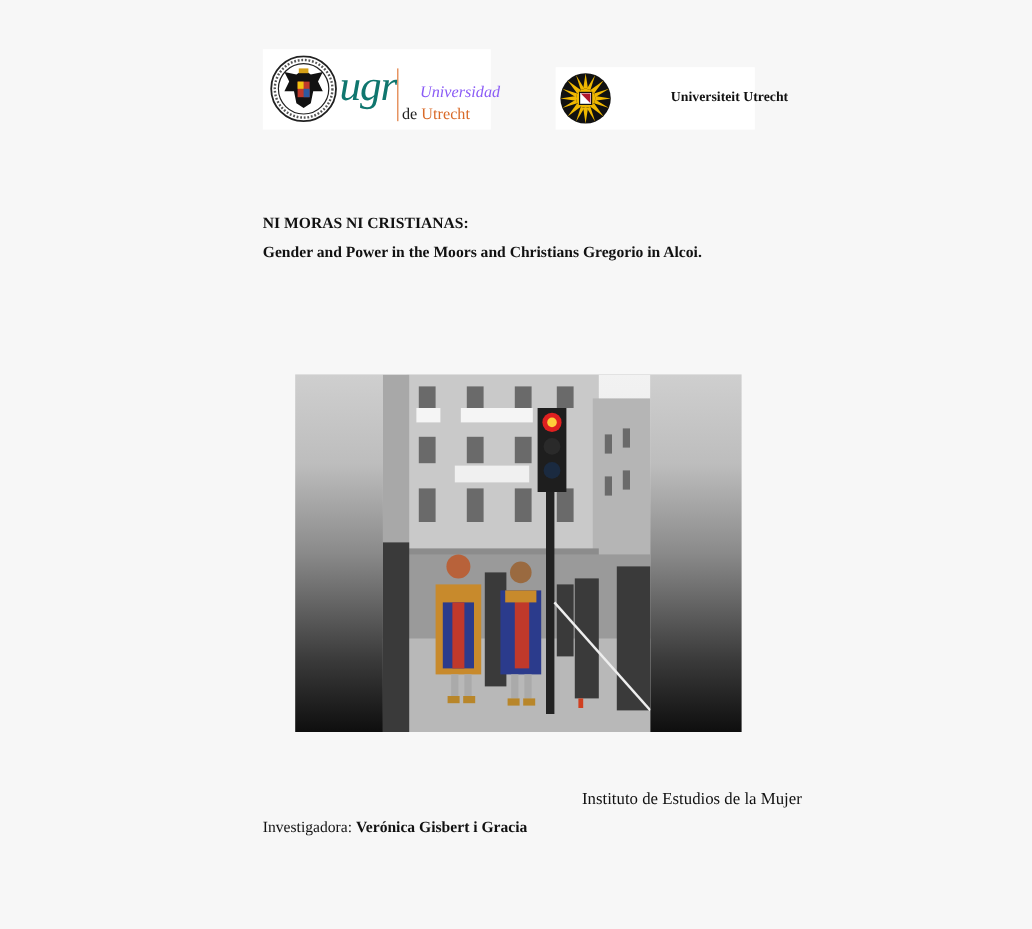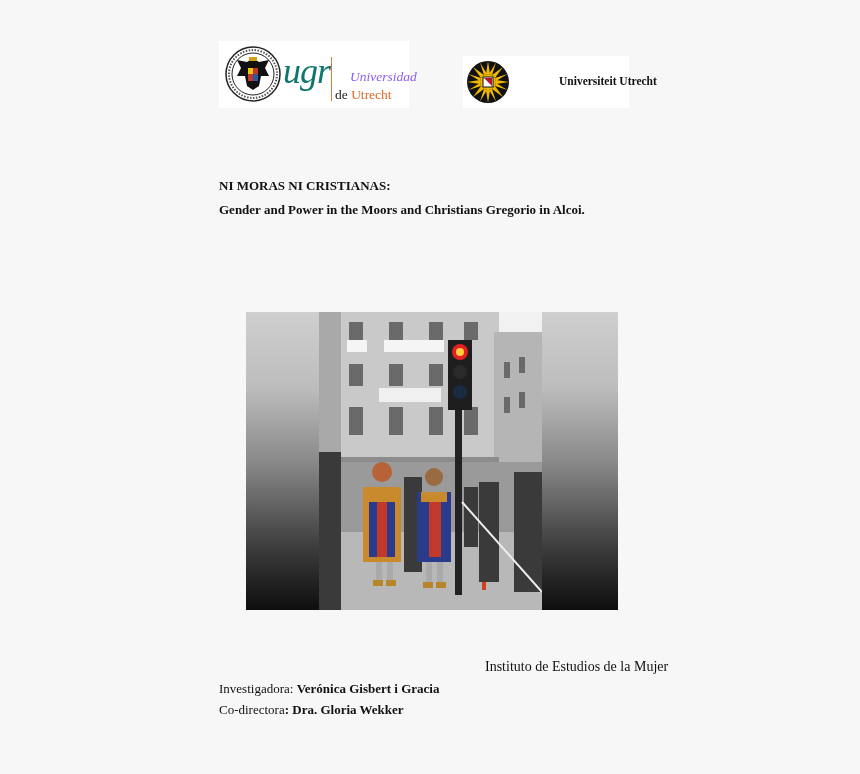--- a/index.html
+++ b/index.html
@@ -181,20 +181,17 @@
     <rect x="104" y="270" width="10" height="6" fill="#b8862a"></rect>
       <rect x="117" y="270" width="10" height="6" fill="#b8862a"></rect>
     <rect x="163" y="270" width="4" height="8" fill="#d04020"></rect>
   </svg>
 </div>
 
 <div class="credits">
   <div class="row">
     <span>Investigadora: </span><b>Verónica Gisbert i Gracia</b>
   </div>
-  <div class="row">
-    <span>Co-directora</span><b>: Dra. Gloria Wekker</b>
-  </div>
 </div>
 
 <div class="institution">
   <div>Instituto de Estudios de la Mujer</div>
 </div>
 
 </body></html>

